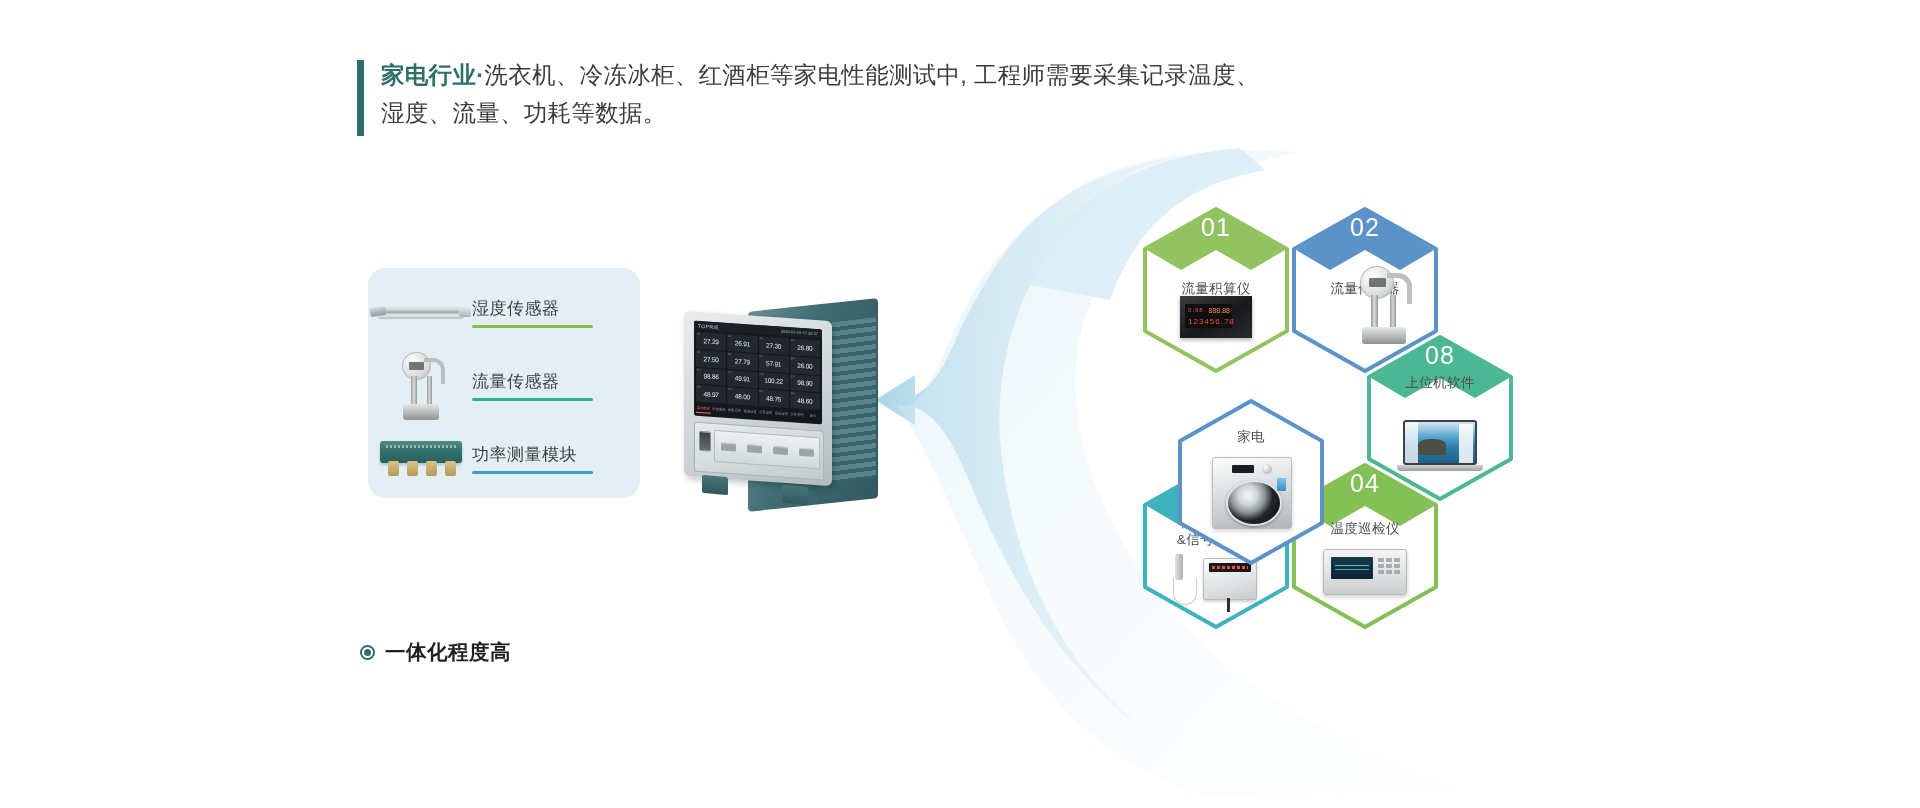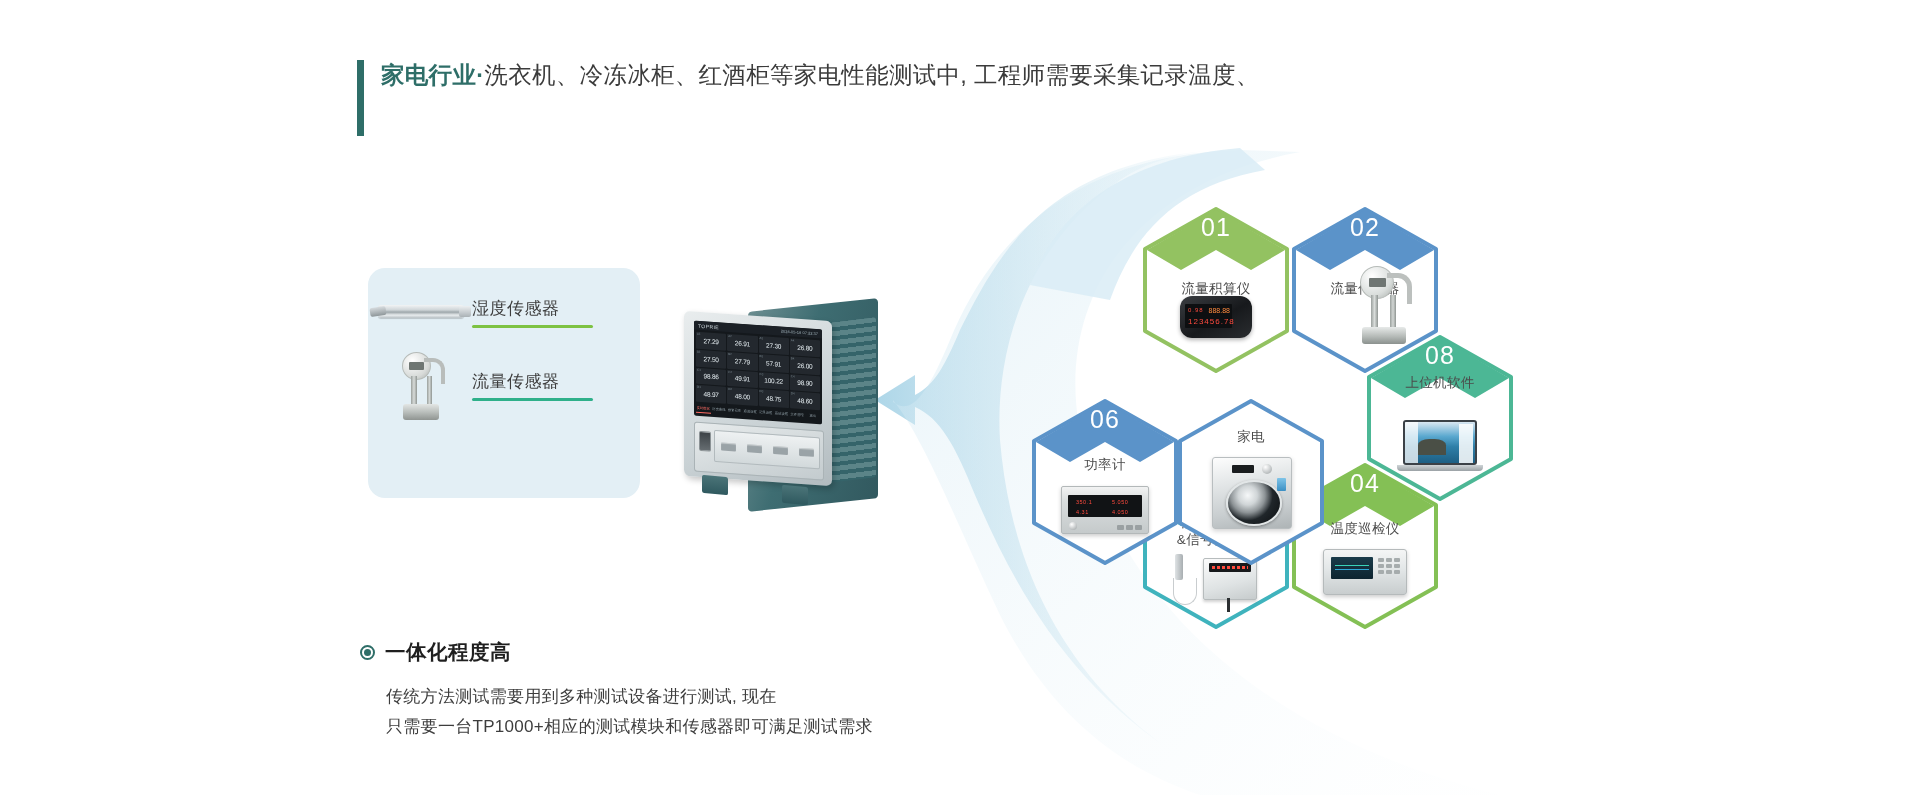--- a/index.html
+++ b/index.html
@@ -262,21 +262,21 @@
   .hex-title {
     position:absolute; left:0; width:150px; text-align:center;
     font-size:13.5px; color:#4b4b4b; line-height:17px; letter-spacing:.3px;
   }
   .hex-art {
     position:absolute; left:0; width:150px; display:flex;
     align-items:center; justify-content:center;
   }
 
   
-  .art-flowtotal { width:72px; height:42px; border-radius:12px;
+  .art-flowtotal { width:72px; height:42px; border-radius:0;
     background: linear-gradient(150deg,#3a3d41 0%,#17191c 55%,#2a2d30 100%);
     box-shadow:0 2px 4px rgba(0,0,0,.3); position:relative; }
   .art-flowtotal .seg { position:absolute; left:5px; top:8px; right:20px; height:24px;
     background:#0d0f11; border-radius:1px; }
   .art-flowtotal .d1 { position:absolute; left:8px; top:11px; font-size:6px; color:#ff4b3e; letter-spacing:1px; }
   .art-flowtotal .d2 { position:absolute; left:8px; top:21px; font-size:8px; color:#ff4b3e; letter-spacing:1px; }
   .art-flowtotal .d3 { position:absolute; right:22px; top:11px; font-size:7px; color:#ff8a3e; }
 
   .art-powermeter { width:86px; height:46px; border-radius:2px;
     background: linear-gradient(180deg,#f2f3f3 0%,#dadede 30%,#c5cacb 100%);
@@ -415,20 +415,21 @@
              C 1280 740, 1140 620, 1090 470
              C 1040 320, 1120 185, 1300 152 Z" fill="url(#flowGrad2)" opacity="0.55"></path>
 
     <path d="M 1240 148 C 1120 158, 1055 215, 1030 285 L 1110 300 C 1135 230, 1180 185, 1265 170 Z" fill="#d9ecf6" opacity="0.85"></path>
   </svg>
 
   <div class="header">
     <div class="header-bar"></div>
     <div class="header-text">
       <span class="hl">家电行业</span><span class="hl">·</span><span>洗衣机、冷冻冰柜、红酒柜等家电性能测试中, 工程师需要采集记录温度、</span><br>
+      <span>湿度、流量、功耗等数据。</span>
     </div>
   </div>
 
   <div class="sensor-panel">
 
     <div class="sensor-row r1">
       <div class="sensor-thumb">
         <div class="probe"></div>
           <div class="probe-tip"></div>
       </div>
@@ -447,20 +448,35 @@
             <div class="fs-rod"></div>
             <div class="fs-base"></div>
         </div>
       </div>
       <div class="sensor-label-wrap">
         <div class="sensor-label">流量传感器</div>
         <div class="sensor-underline" style="background:#2fb08a"></div>
       </div>
     </div>
 
+    <div class="sensor-row r3">
+      <div class="sensor-thumb">
+        <div class="powermod">
+          <div class="pm-body"></div>
+          <div class="pm-conn" style="left:8px"></div>
+          <div class="pm-conn" style="left:27px"></div>
+          <div class="pm-conn" style="left:46px"></div>
+          <div class="pm-conn" style="left:65px"></div>
+        </div>
+      </div>
+      <div class="sensor-label-wrap">
+        <div class="sensor-label">功率测量模块</div>
+        <div class="sensor-underline" style="background:#3e9fc4"></div>
+      </div>
+    </div>
   </div>
 
   <div class="device">
     <div class="dev-back"></div>
     <div class="dev-vent"></div>
     <div class="dev-front">
       <div class="dev-screen">
         <div class="scr-top">
           <span class="scr-brand">TOPRIE</span>
           <span class="scr-clock">2024-05-16  07:22:37</span>
@@ -647,43 +663,20 @@
         <div class="probe2"></div>
           <div class="cable"></div>
         <div class="box">
             <div class="disp"></div>
           </div>
         <div class="stem"></div>
       </div>
     </div>
   </div>
 
-  <div class="hex" style="left:1030px; top:398px;">
-    <svg class="hex-shape" viewBox="0 0 150 168">
-      <polygon points="75,3 146,43 146,125 75,165 4,125 4,43" fill="#ffffff" stroke="#5b93c9" stroke-width="4" stroke-linejoin="round"></polygon>
-      <path d="M 6 44 L 75 4 L 144 44 L 110 64 L 75 44 L 40 64 Z" fill="#5b93c9"></path>
-    </svg>
-    <div class="hex-num">06</div>
-    <div class="hex-title" style="top:58px">功率计</div>
-    <div class="hex-art" style="top:86px; height:52px;">
-      <div class="art-powermeter">
-        <div class="pm-scr"></div>
-        <div class="pm-r" style="left:14px; top:12px;">350.1</div>
-        <div class="pm-r" style="left:50px; top:12px;">5.050</div>
-        <div class="pm-r" style="left:14px; top:22px;">4.31</div>
-        <div class="pm-r" style="left:50px; top:22px;">4.050</div>
-        <div class="knob"></div>
-        <div class="btns">
-            <i></i>
-            <i></i>
-            <i></i>
-          </div>
-      </div>
-    </div>
-  </div>
 
   <div class="hex" style="left:1176px; top:398px;">
     <svg class="hex-shape" viewBox="0 0 150 168">
       <polygon points="75,3 146,43 146,125 75,165 4,125 4,43" fill="#ffffff" stroke="#5b93c9" stroke-width="4" stroke-linejoin="round"></polygon>
     </svg>
     <div class="hex-title" style="top:30px">家电</div>
     <div class="hex-art" style="top:56px; height:78px;">
       <div class="art-washer">
         <div class="wbody">
           <div class="panel">
@@ -697,19 +690,15 @@
     </div>
   </div>
 
   <div class="bottom">
     <div class="bottom-head">
       <span class="bullet">
           <i></i>
         </span>
       <span class="bottom-title">一体化程度高</span>
     </div>
-    <div class="bottom-body">
-      <div>传统方法测试需要用到多种测试设备进行测试, 现在</div>
-      <div>只需要一台TP1000+相应的测试模块和传感器即可满足测试需求</div>
-    </div>
   </div>
 
 </div>
 
 </body></html>

